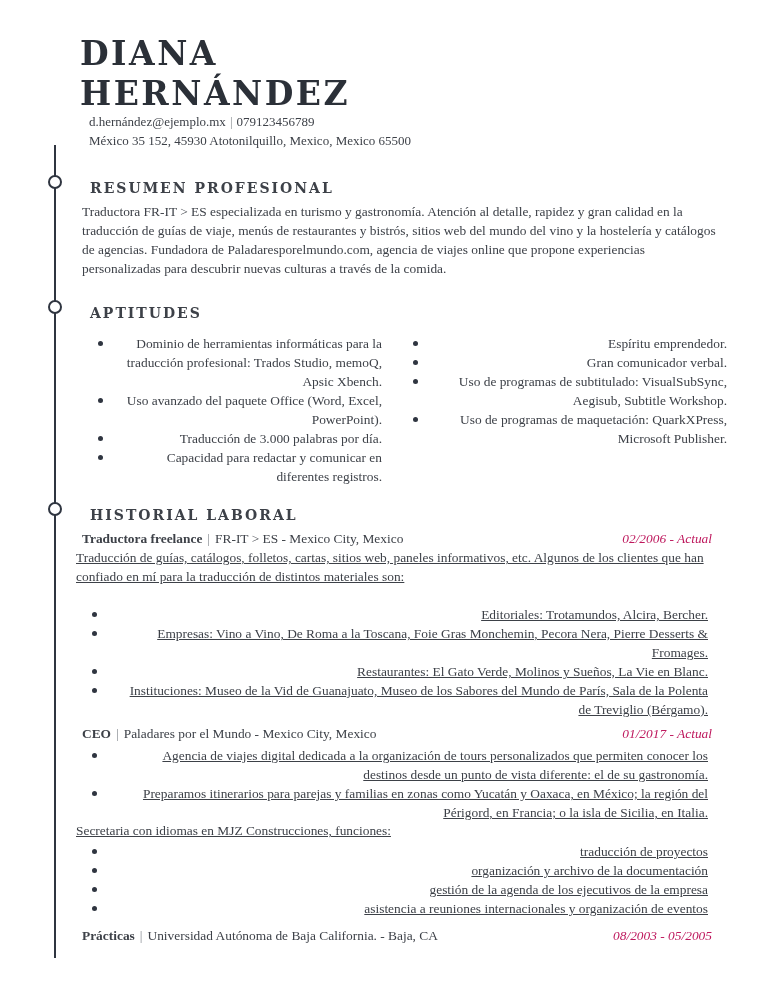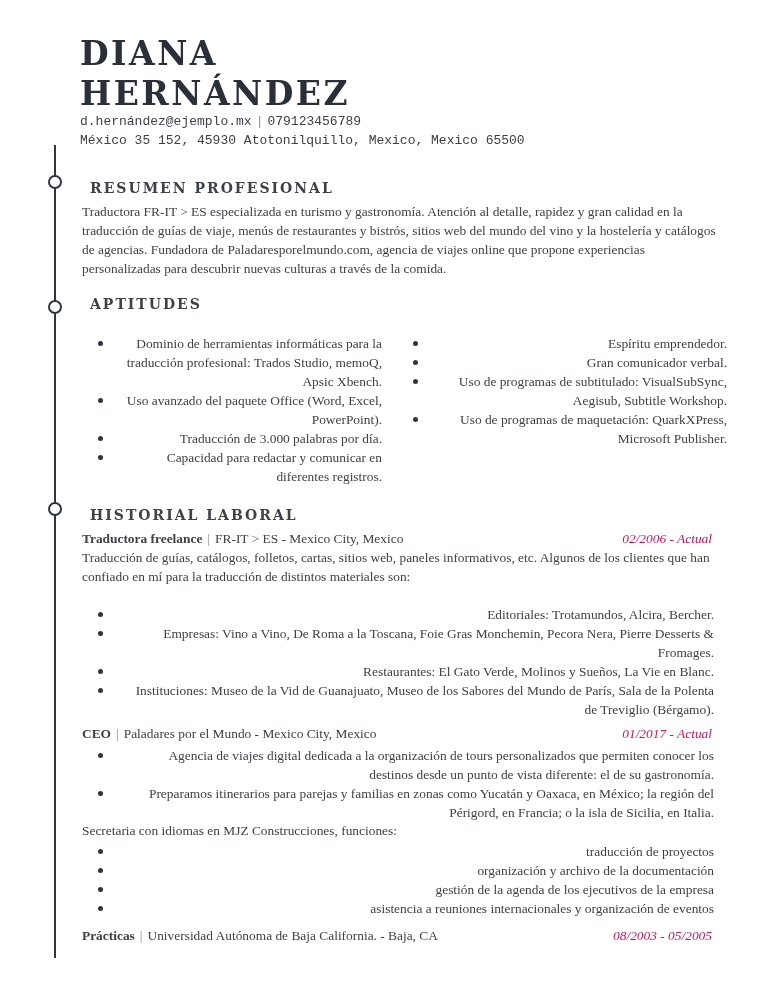--- a/index.html
+++ b/index.html
@@ -8,21 +8,21 @@
     font-family: "DejaVu Serif", "Liberation Serif", serif;
     color: #3d4148;
   }
   .page { position: absolute; left: 0; top: 0; width: 664px; height: 994px; }
   .name {
     position: absolute; left: 80px; top: 34px; margin: 0;
     font-family: "DejaVu Serif", serif; font-weight: bold;
     font-size: 33px; line-height: 40px; letter-spacing: 2.5px;
     color: #2b3038;
   }
-  .contact { position: absolute; left: 80px; top: 112px; font-family: Liberation Mono, monospace; font-size: 13px; line-height: 19px; color: #3d4148; }
+  .contact { position: absolute; left: 89px; top: 112px; font-family: Liberation Serif, serif; font-size: 13px; line-height: 19px; color: #3d4148; }
   .contact .sep { color: #8a8e94; padding: 0 4px; }
   .timeline-line { position: absolute; left: 54px; top: 145px; width: 2px; height: 813px; background: #2f3540; }
   .node { position: absolute; left: 48px; width: 10px; height: 10px; border: 2px solid #2f3540; border-radius: 50%; background: #fff; }
   .section-title {
     position: absolute; left: 82px; margin: 8px;
     font-family: "DejaVu Serif", serif; font-weight: bold;
     font-size: 14px; letter-spacing: 2px; color: #3d4148;
   }
   .text { font-family: "Liberation Serif", serif; font-size: 13.4px; line-height: 19px; color: #3d4148; }
   .summary { position: absolute; left: 82px; top: 202px; width: 640px; margin: 0; }
@@ -31,21 +31,21 @@
   ul.blist li::before {
     content: ""; position: absolute; left: 16px; top: 7px;
     width: 5px; height: 5px; border-radius: 50%; background: #2f3540;
   }
   .skills-left { position: absolute; left: 82px; top: 334px; width: 300px; }
   .skills-right { position: absolute; left: 397px; top: 334px; width: 330px; }
   .job-head { position: absolute; left: 82px; width: 630px; display: flex; justify-content: space-between; gap: 24px; }
   .job-head .title { font-weight: bold; }
   .job-head .sep { color: #8a8e94; padding: 0 5px; }
   .job-head .date { font-style: italic; color: #be185d; }
-  .block { position: absolute; left: 82px; width: 632px; margin: 0; }
+  .block { position: absolute; left: 76px; width: 632px; margin: 0; text-decoration: underline; }
 </style>
 </head>
 <body>
 
 <div class="page">
 
   <h1 class="name">
     <span>DIANA</span><br>
     <span>HERNÁNDEZ</span>
   </h1>
@@ -58,21 +58,21 @@
   </div>
 
   <div class="timeline-line"></div>
   <div class="node" style="top:175px"></div>
   <div class="node" style="top:300px"></div>
   <div class="node" style="top:502px"></div>
 
   <h2 class="section-title" style="top:172px">RESUMEN PROFESIONAL</h2>
   <p class="summary text">Traductora FR-IT &gt; ES especializada en turismo y gastronomía. Atención al detalle, rapidez y gran calidad en la traducción de guías de viaje, menús de restaurantes y bistrós, sitios web del mundo del vino y la hostelería y catálogos de agencias. Fundadora de Paladaresporelmundo.com, agencia de viajes online que propone experiencias personalizadas para descubrir nuevas culturas a través de la comida.</p>
 
-  <h2 class="section-title" style="top:288px">APTITUDES</h2>
+  <h2 class="section-title" style="top:297px">APTITUDES</h2>
   <ul class="blist text skills-left">
     <li>Dominio de herramientas informáticas para la traducción profesional: Trados Studio, memoQ, Apsic Xbench.</li>
     <li>Uso avanzado del paquete Office (Word, Excel, PowerPoint).</li>
     <li>Traducción de 3.000 palabras por día.</li>
     <li>Capacidad para redactar y comunicar en diferentes registros.</li>
   </ul>
   <ul class="blist text skills-right">
     <li>Espíritu emprendedor.</li>
     <li>Gran comunicador verbal.</li>
     <li>Uso de programas de subtitulado: VisualSubSync, Aegisub, Subtitle Workshop.</li>

